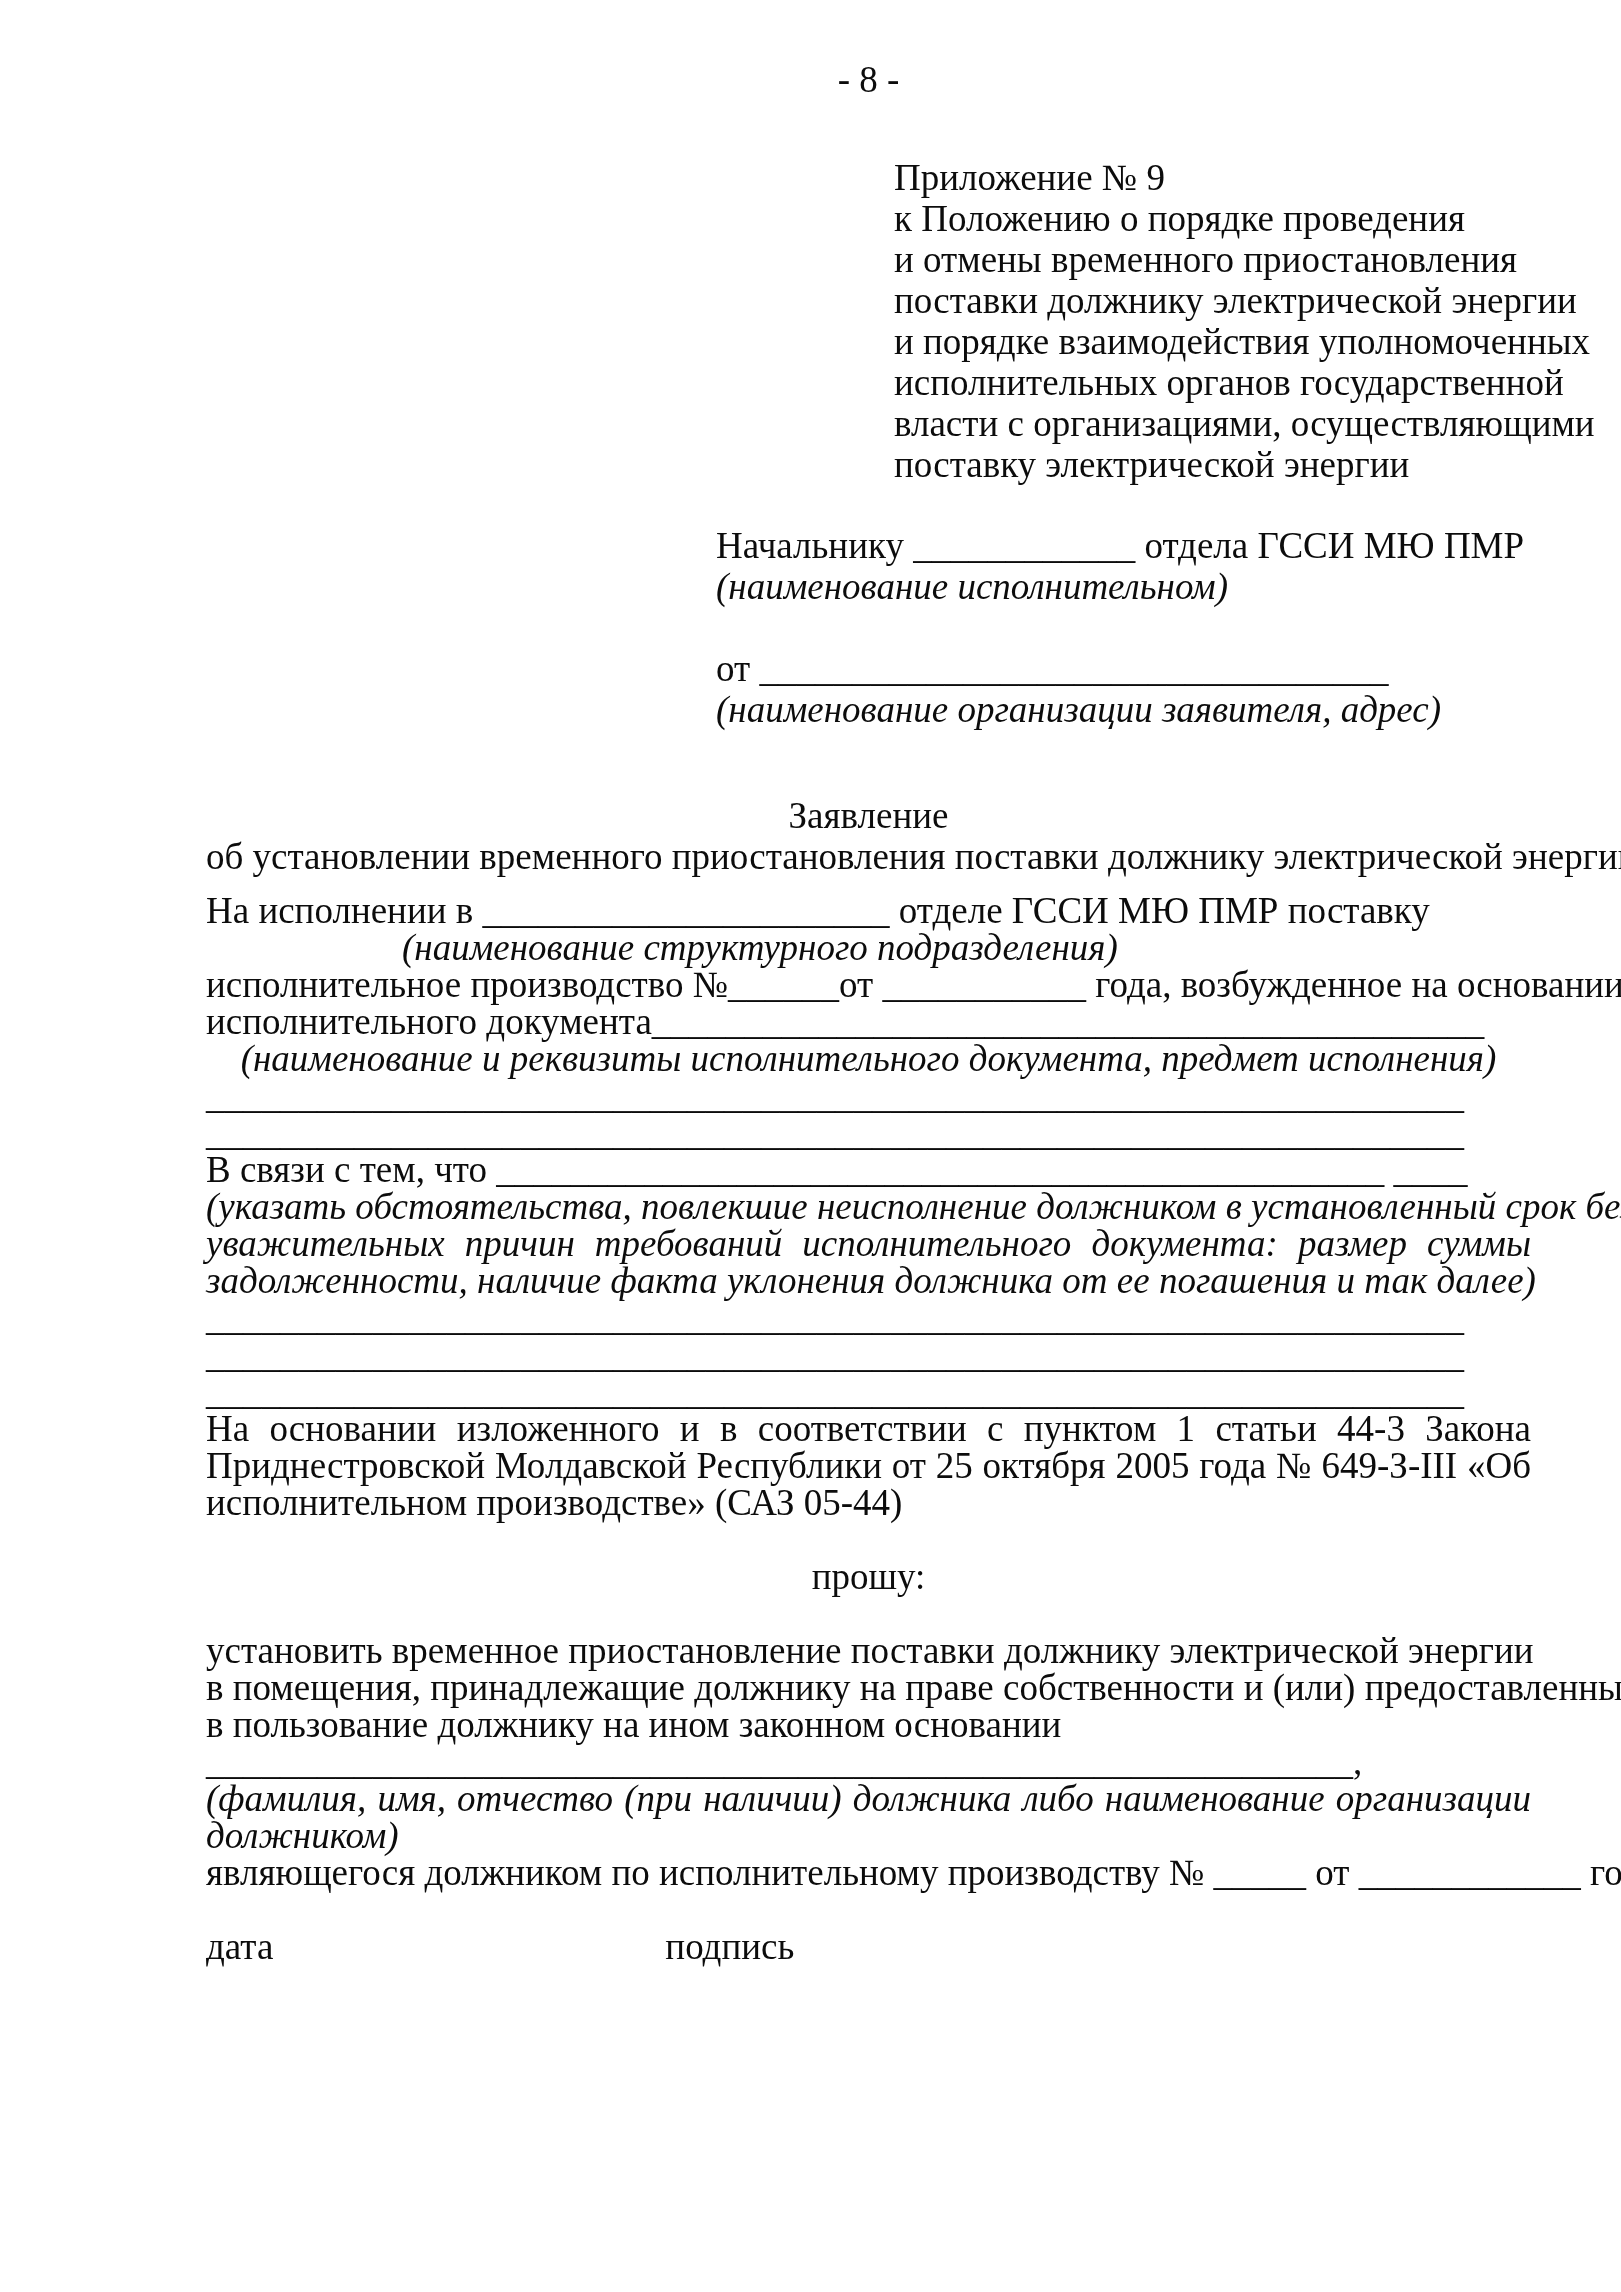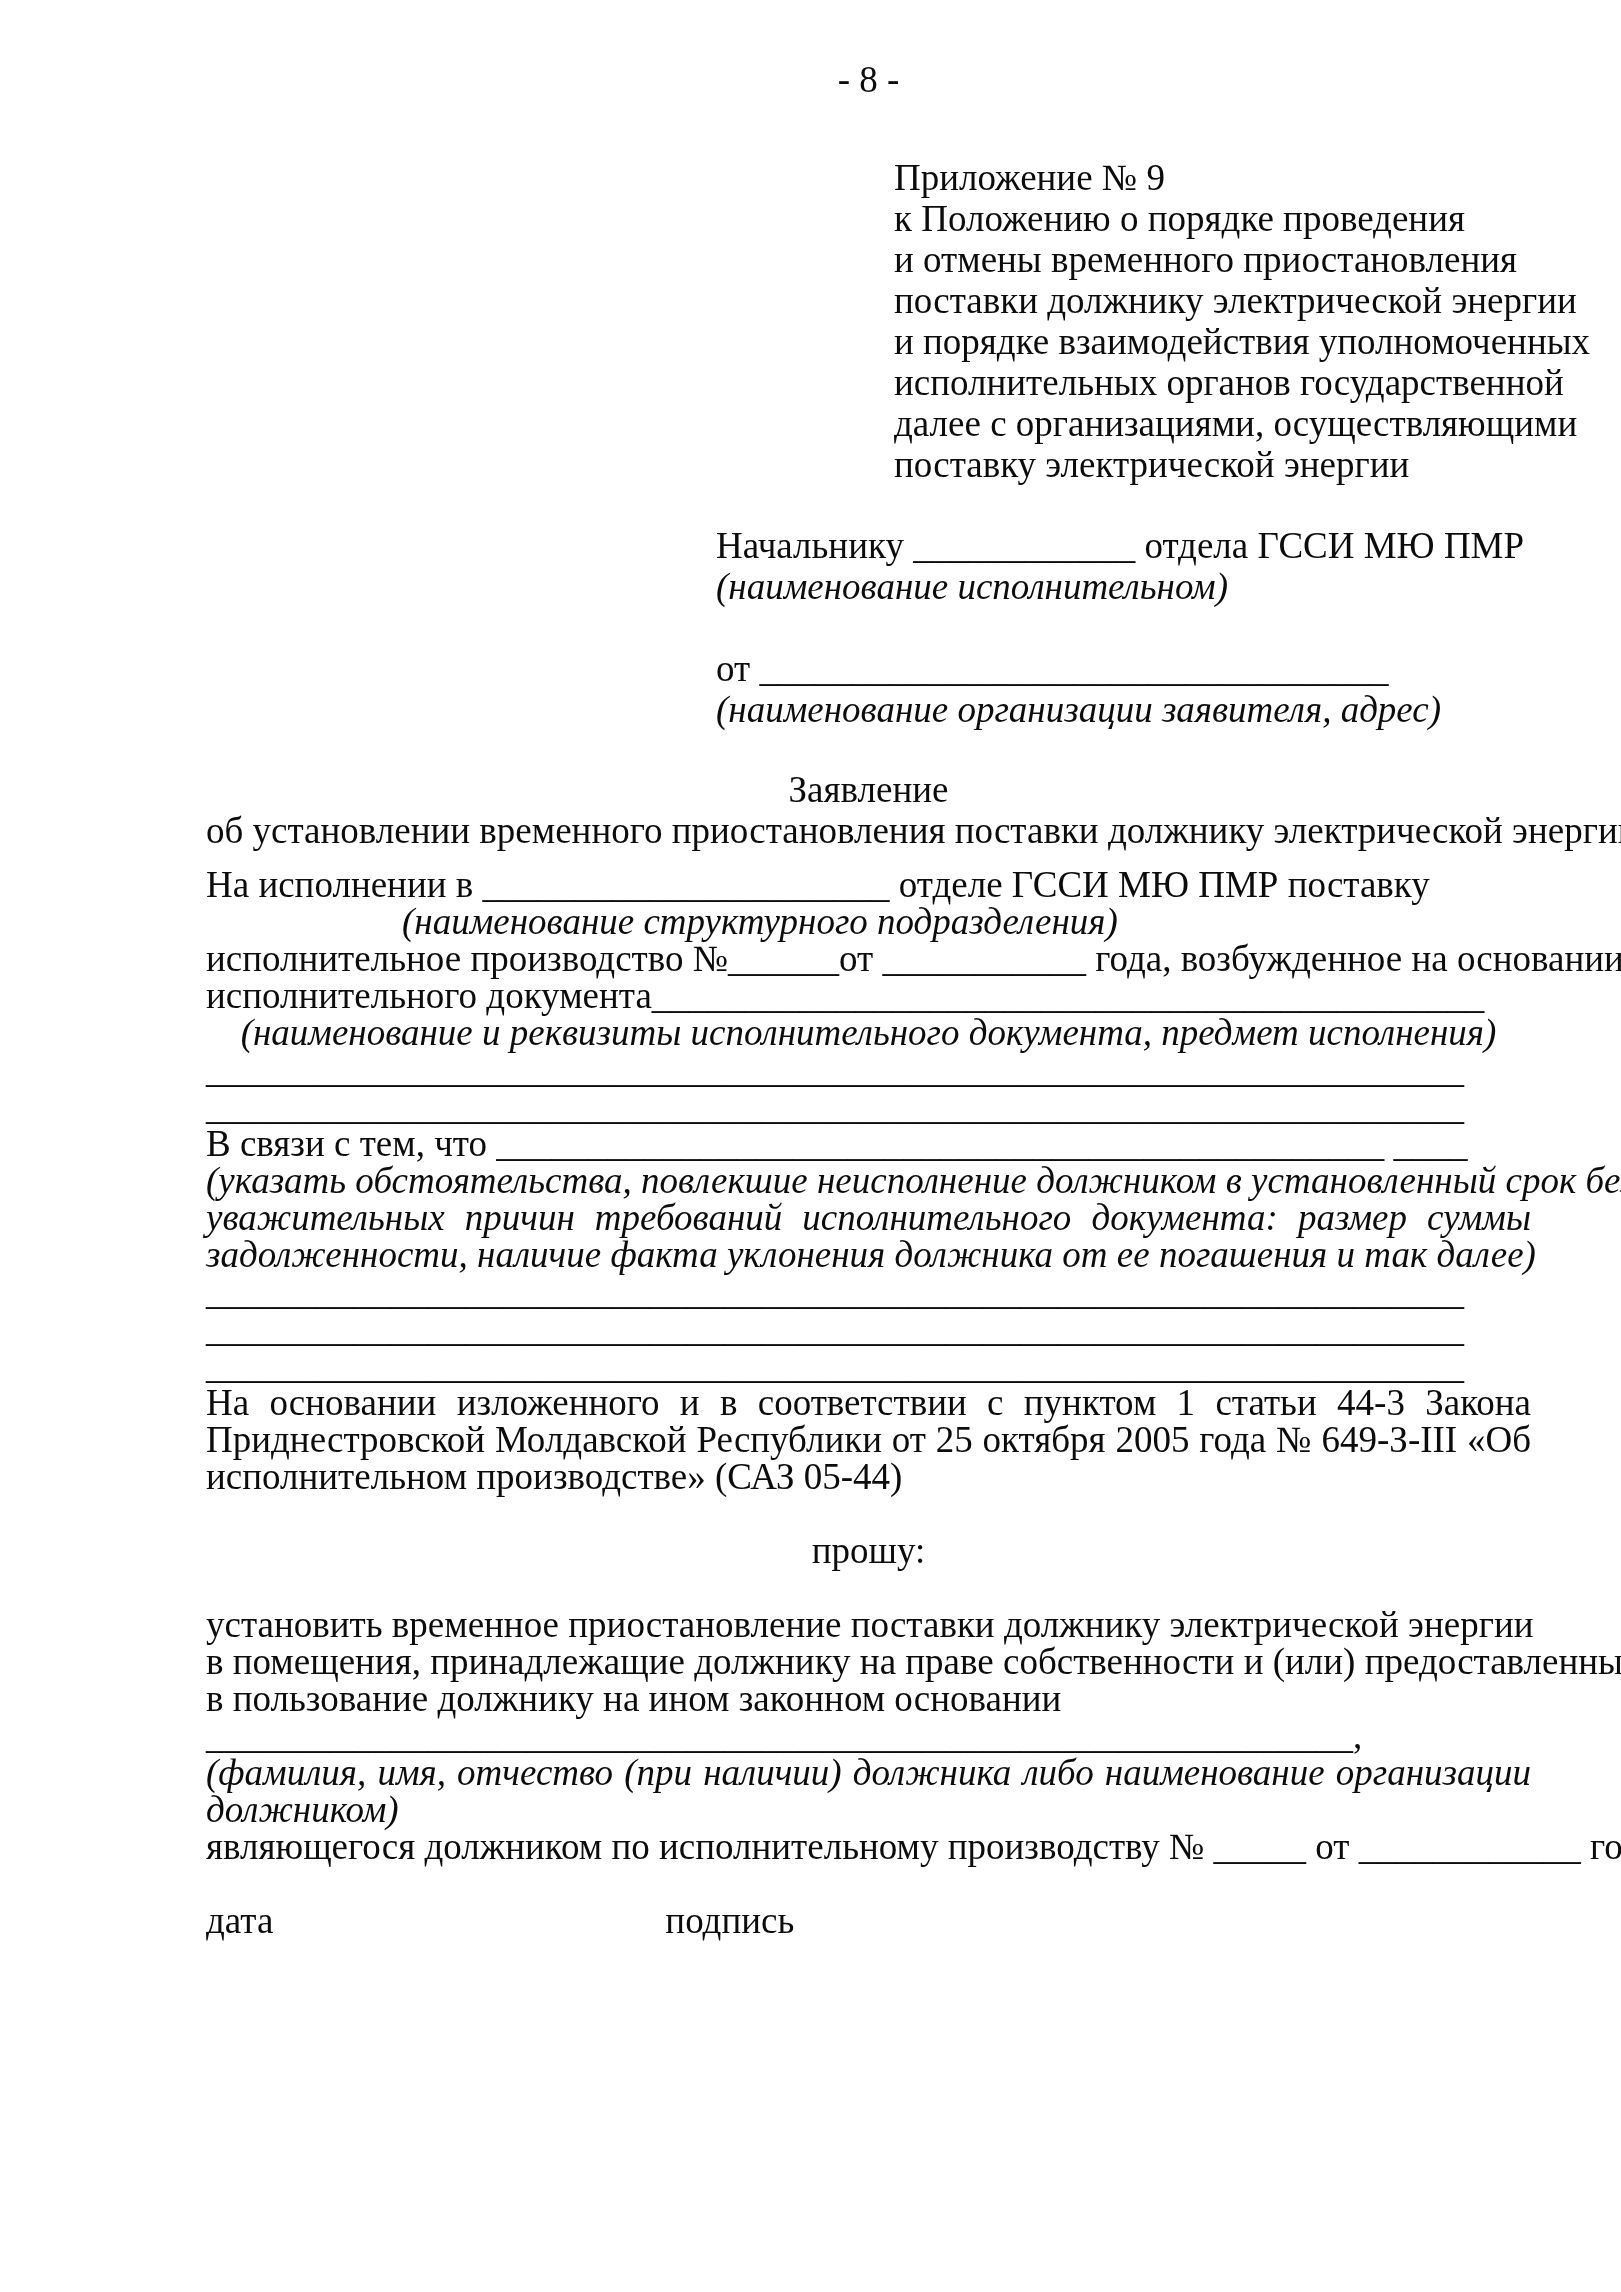--- a/index.html
+++ b/index.html
@@ -27,21 +27,21 @@
 
   .annex-block { margin-top: 57px; margin-left: 688px; }
   .annex-block .line { line-height: 41px; }
 
   .addressee-block { margin-top: 40px; margin-left: 510px; }
   .addressee-block .line { line-height: 41px; }
   .addr-note { font-style: italic; }
   .from-note { font-style: italic; }
   .spacer42 { height: 41px; }
 
-  .title-block { margin-top: 39px; text-align: center; }
+  .title-block { margin-top: 65px; text-align: center; }
   .title-block .line { line-height: 41px; }
 
   .body-block { margin-top: 14.7px; }
   .body-block .bline { line-height: 37px; white-space: nowrap; }
   .jline { line-height: 37px; text-align: justify; text-align-last: justify; white-space: normal; }
   .italic { font-style: italic; }
   .note-struct { padding-left: 196px; }
   .note-center { text-align: center; white-space: nowrap; }
   .spacer38 { height: 37px; }
 
@@ -56,21 +56,21 @@
 
     <div class="page-num">- 8 -</div>
 
     <div class="annex-block">
       <div class="line">Приложение № 9</div>
       <div class="line">к Положению о порядке проведения</div>
       <div class="line">и отмены временного приостановления</div>
       <div class="line">поставки должнику электрической энергии</div>
       <div class="line">и порядке взаимодействия уполномоченных</div>
       <div class="line">исполнительных органов государственной</div>
-      <div class="line">далее с организациями, осуществляющими</div>
+      <div class="line">власти с организациями, осуществляющими</div>
       <div class="line">поставку электрической энергии</div>
     </div>
 
     <div class="addressee-block">
       <div class="line">Начальнику ____________ отдела ГССИ МЮ ПМР</div>
       <div class="line addr-note">(наименование исполнительном)</div>
       <div class="spacer42"></div>
       <div class="line">от __________________________________</div>
       <div class="line from-note">(наименование организации заявителя, адрес)</div>
     </div>

